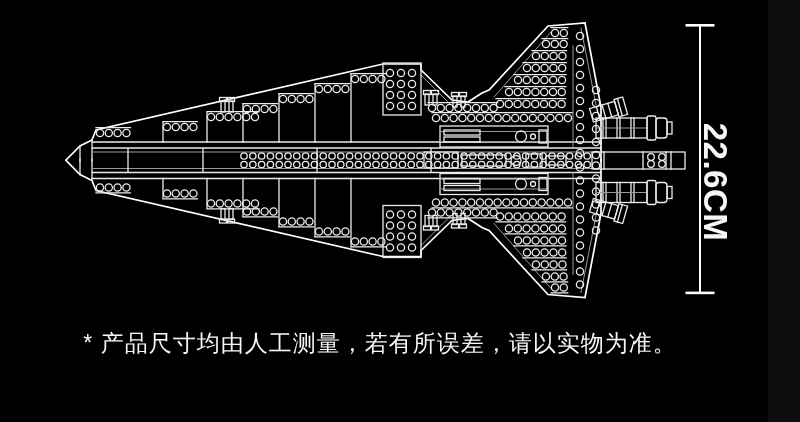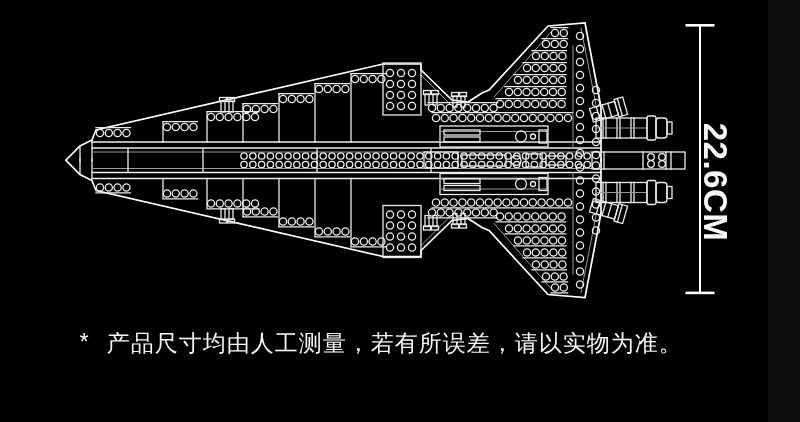--- a/index.html
+++ b/index.html
@@ -7,21 +7,21 @@
     position:relative;width:800px;height:422px;background:#000;overflow:hidden;
     font-family:"Liberation Sans",sans-serif;
   }
   .right-strip{
     position:absolute;top:0;right:0;width:32px;height:422px;background:#0d0d0d;
   }
   svg.blueprint{position:absolute;top:0;left:0;width:800px;height:422px;display:block;}
   .caption{
     position:absolute;left:0;right:40px;top:328px;text-align:center;
     color:#f7f7f7;font-size:23px;font-weight:500;letter-spacing:1px;
-    font-family:Liberation Mono, monospace;white-space:nowrap;
+    font-family:Liberation Sans, sans-serif;white-space:nowrap;
   }
   text.dim{
     font-family:"Liberation Sans",sans-serif;font-size:33px;font-weight:bold;
     letter-spacing:0.5px;
   }
 </style>
 </head>
 <body>
 
 <div class="stage">

